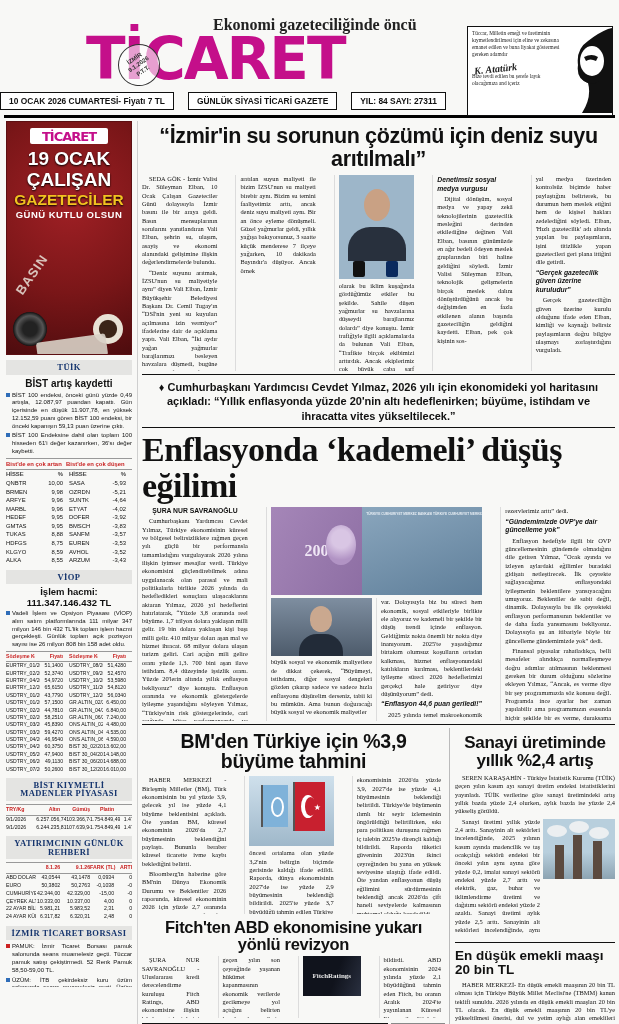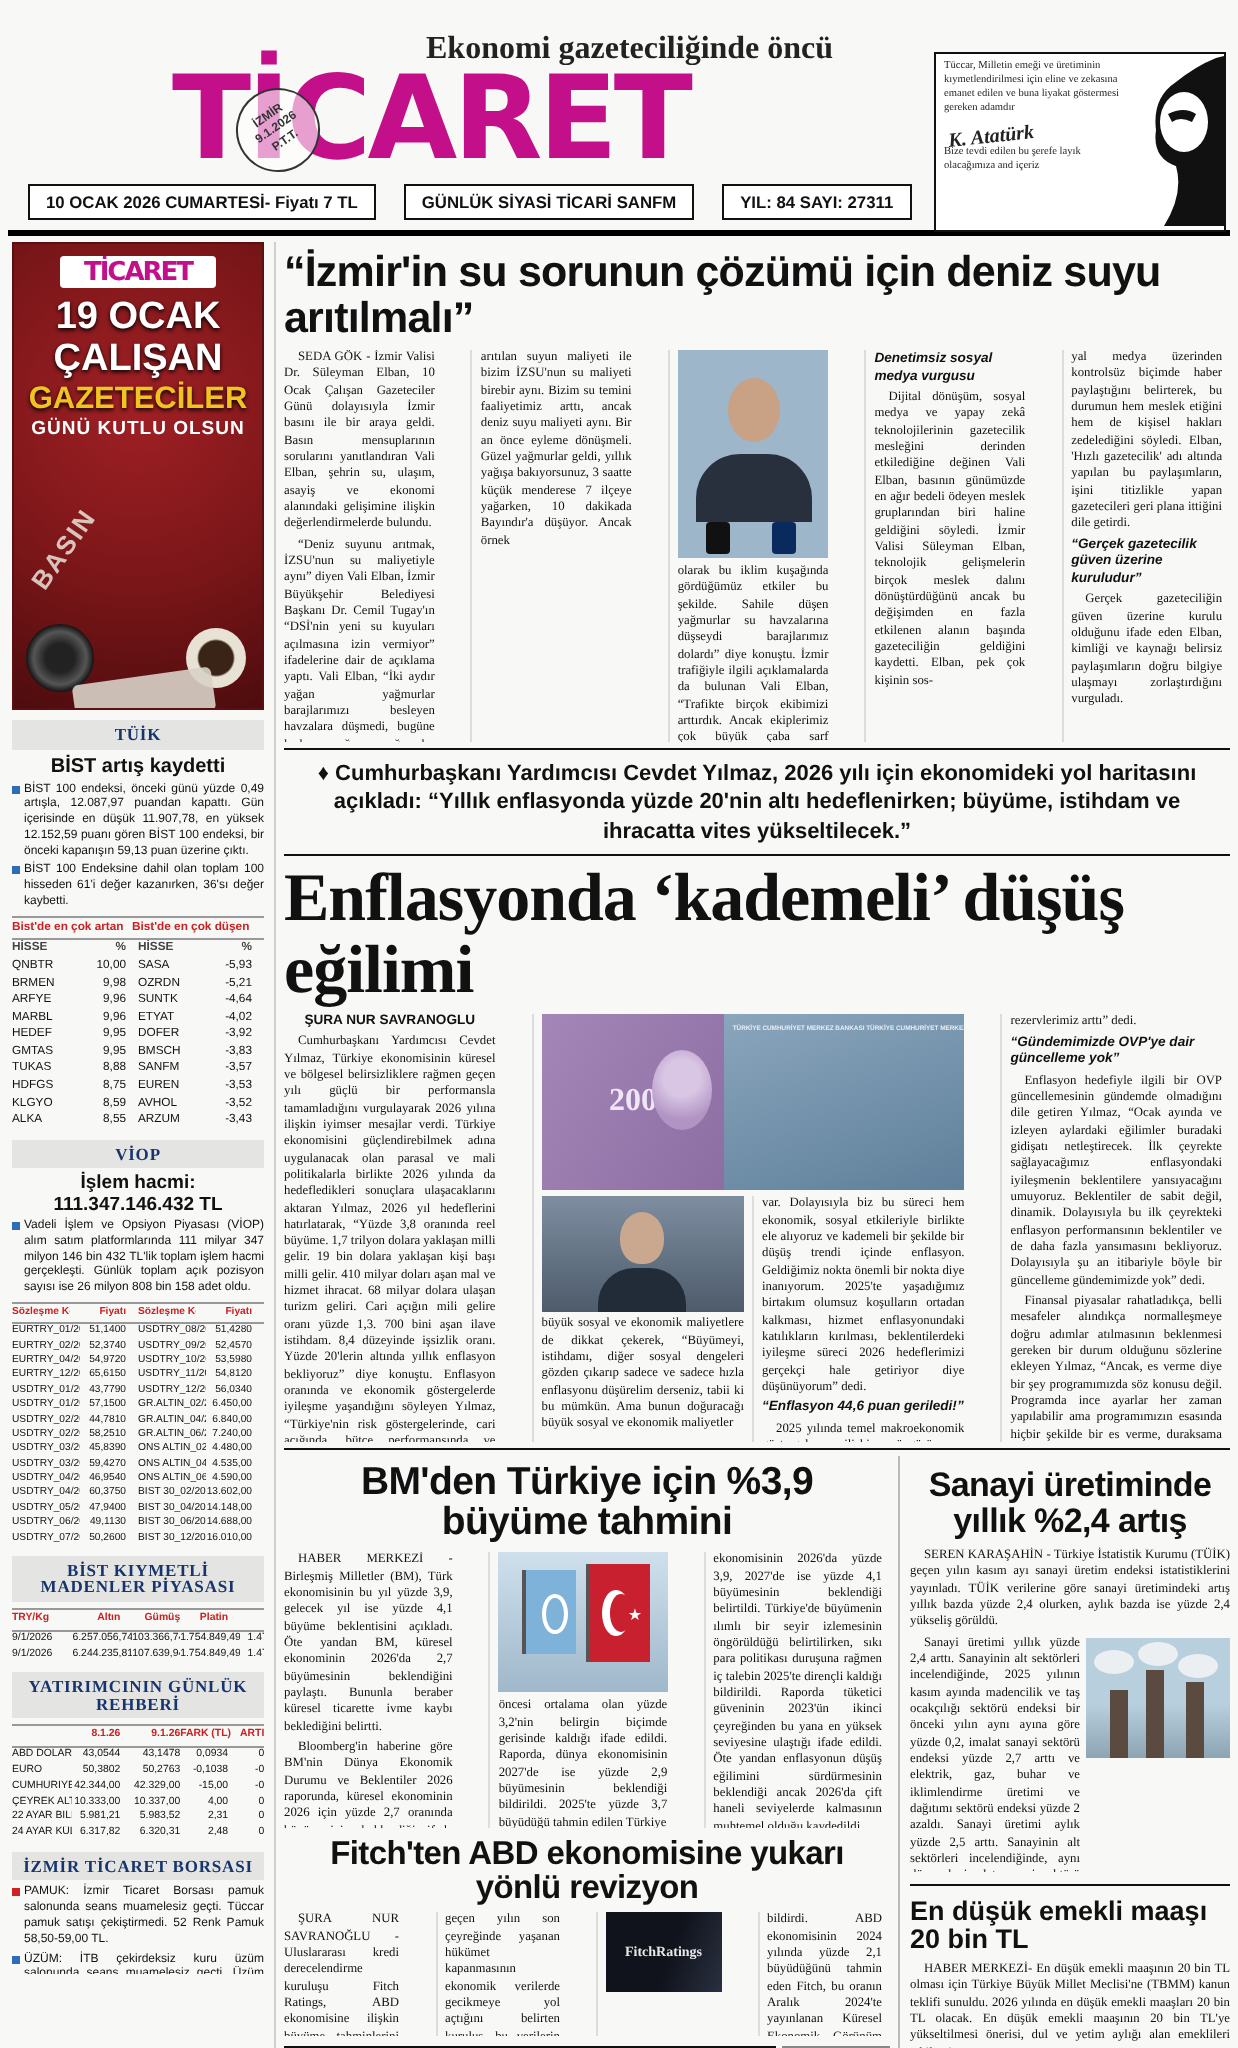--- a/index.html
+++ b/index.html
@@ -6,21 +6,21 @@
   .page{width:619px;height:1024px;background:#f8f8f6;position:relative;overflow:hidden;
         font-family:"Liberation Sans",sans-serif;color:#111;margin:0 auto}
   
   .masthead{position:relative;height:115px}
   .tagline{position:absolute;left:213px;top:16px;font:bold 16px "Liberation Serif",serif;color:#222}
   .logo{position:absolute;left:86px;top:30px;font:bold 58px/1 "DejaVu Sans",sans-serif;
         color:#c40f8a;letter-spacing:-2px}
   .stamp{position:absolute;left:118px;top:44px;width:40px;height:40px;border:1.4px solid #333;
          border-radius:50%;transform:rotate(-35deg);display:flex;flex-direction:column;
          align-items:center;justify-content:center;font:bold 6px/1.25 "Liberation Sans";color:#333;background:rgba(255,255,255,.6)}
-  .datebar{position:absolute;top:92px;left:14px;display:flex;gap:14px}
+  .datebar{position:absolute;top:92px;left:0;display:flex;gap:14px}
   .datebar .box{border:1.2px solid #111;background:#fff;font:bold 8.4px/1 "Liberation Sans";
                 padding:4px 8px;white-space:nowrap}
   .atabox{position:absolute;right:6px;top:26px;width:144px;height:88px;border:1.2px solid #111;
           background:#fff;display:flex}
   .ataquote{width:88px;padding:3px 2px 2px 4px;font:5.3px/1.35 "Liberation Serif",serif;color:#222}
   .atasig{font:italic bold 10px "Liberation Serif",serif;transform:rotate(-6deg);margin:2px 0 1px 2px}
   .ataportrait{flex:1;position:relative;overflow:hidden}
   .blackrule{height:3px;background:#000;margin:0 4px}
   
   .content{display:flex;padding:3px 4px 0 6px}
@@ -52,21 +52,21 @@
   .trow{display:flex}
   .trow span{flex:1;white-space:nowrap;overflow:hidden}
   .trow span:nth-child(2n){text-align:right;padding-right:6px}
   .redhead{color:#c92121;font-weight:bold;border-top:1px solid #999;border-bottom:1px solid #999;padding:1px 0}
   .grayhead{font-weight:bold;color:#444}
   .islem{font:bold 9.5px/1.1 "Liberation Sans";text-align:center;margin:1px 0 2px}
   .mtable{font:5.2px/1.5 "Liberation Sans"}
   .mtable .trow span{flex:none;width:19%;text-align:right}
   .mtable .trow span:first-child{width:24%;text-align:left}
   
-  .h-izmir{font:bold 21.5px/1.05 "Liberation Sans";letter-spacing:-.4px;text-align:left;margin:4px 0 5px}
+  .h-izmir{font:bold 21.5px/1.05 "Liberation Sans";letter-spacing:-.4px;text-align:center;margin:4px 0 5px}
   .cols{display:flex;gap:14px}
   .cols>.col{flex:1;padding:0 4px;border-left:1px solid #dcdcdc;overflow:hidden}
   .cols>.col:first-child{border-left:none;padding-left:0}
   p.b{font:6.4px/1.3 "Liberation Serif",serif;text-align:justify;margin:0 0 2px;text-indent:7px}
   p.b.nofirst{text-indent:0}
   .subhead{font:bold italic 6.8px/1.25 "Liberation Sans";font-style:italic;margin:1px 0 2px}
   .byline{font:bold 6.8px/1.3 "Liberation Sans";text-align:center;margin-bottom:1px}
   .izmir-cols{height:196px}
   .photo{background:#9db6c9;position:relative;overflow:hidden;margin-bottom:3px}
   .ph-izmir{height:104px}
@@ -124,21 +124,21 @@
   <div class="masthead">
     <div class="tagline">Ekonomi gazeteciliğinde öncü</div>
     <div class="logo">TİCARET</div>
     <div class="stamp">
       <span>İZMİR</span>
       <span>9.1.2026</span>
       <span>P.T.T.</span>
     </div>
     <div class="datebar">
       <div class="box">10 OCAK 2026 CUMARTESİ- Fiyatı 7 TL</div>
-      <div class="box">GÜNLÜK SİYASİ TİCARİ SANFM</div>
+      <div class="box">GÜNLÜK SİYASİ TİCARİ GAZETE</div>
       <div class="box">YIL: 84 SAYI: 27311</div>
     </div>
     <div class="atabox">
       <div class="ataquote">
         <span>Tüccar, Milletin emeği ve üretiminin kıymetlendirilmesi için eline ve zekasına emanet edilen ve buna liyakat göstermesi gereken adamdır</span>
         <div class="atasig">K. Atatürk</div>
         <span>Bize tevdi edilen bu şerefe layık olacağımıza and içeriz</span>
       </div>
       <div class="ataportrait">
         <svg width="54" height="86" viewBox="0 0 54 86">

